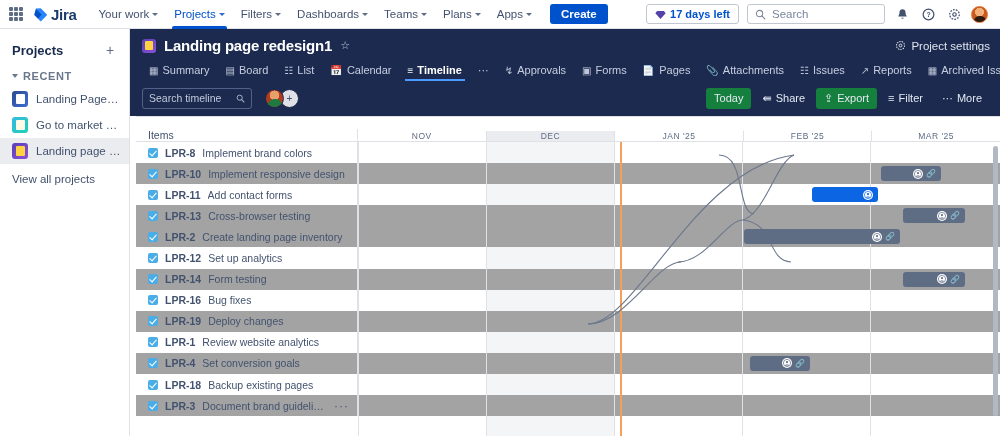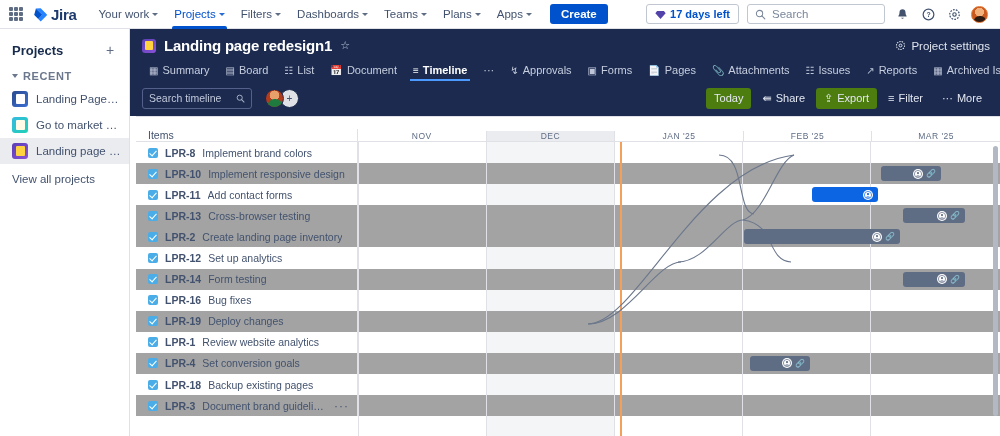--- a/index.html
+++ b/index.html
@@ -132,21 +132,21 @@
     background: radial-gradient(circle at 50% 32%, #e8a06a 0 34%, #b23a1d 35% 100%);
     position: relative; overflow: hidden; cursor: pointer; }
   .av1::after { content:""; position:absolute; left:50%; top:58%; transform:translateX(-50%);
     width:15px;height:11px;border-radius:7px 7px 0 0; background:#1f7a3f; }
   .av-add { width: 19px; height: 19px; border-radius: 50%; background:#dfe1e6;
     border: 1.5px solid #1b2a4e; margin-left: -4px; display:flex;align-items:center;
     justify-content:center; color:#42526e; font-size:10px; cursor:pointer; }
   .tools-right { margin-left: auto; display: flex; align-items: center; gap: 3px; }
   .tbtn { display:flex; align-items:center; gap:4px; height: 21px; padding: 0 8px;
     border-radius: 3px; font-size: 11px; color: #e4e8f3; cursor: pointer; }
-  .tbtn.filled { background: #4d7c0f; }
+  .tbtn.filled { background: #15803d; }
 
   
   .tl-wrap {
     position: absolute; top: 116px; left: 136px; width: 864px; height: 320px;
     background: #fff; border-top: 1px solid #dfe1e6;
   }
   .tl-head { display: flex; height: 25px; border-bottom: 1px solid #dfe1e6; background:#fff;align-items:flex-end; }
   .th-items { width: 222px; flex: none; display:flex; align-items:center;
     padding-left: 12px; font-size: 10.5px; color: #42526e; border-right:1px solid #dfe1e6; }
   .th-month { flex: 1; display:flex; align-items:center; justify-content:center;
@@ -341,21 +341,21 @@
       <div class="tab">
         <span class="gl">▤</span>
         <span>Board</span>
       </div>
       <div class="tab">
         <span class="gl">☷</span>
         <span>List</span>
       </div>
       <div class="tab">
         <span class="gl">📅</span>
-        <span>Document</span>
+        <span>Calendar</span>
       </div>
       <div class="tab active">
         <span class="gl">≡</span>
         <span>Timeline</span>
       </div>
       <div class="tab">
         <span>···</span>
       </div>
       <div class="tab">
         <span class="gl">↯</span>

